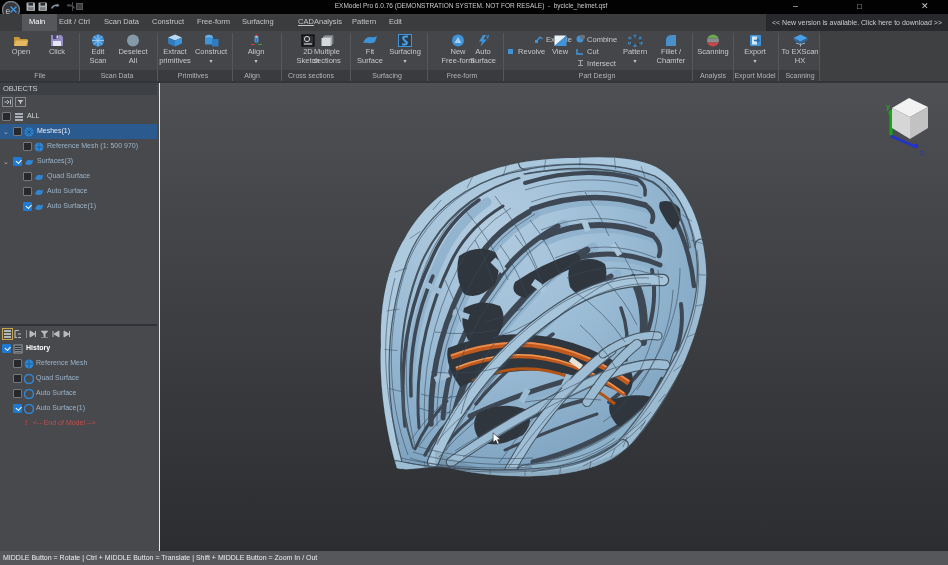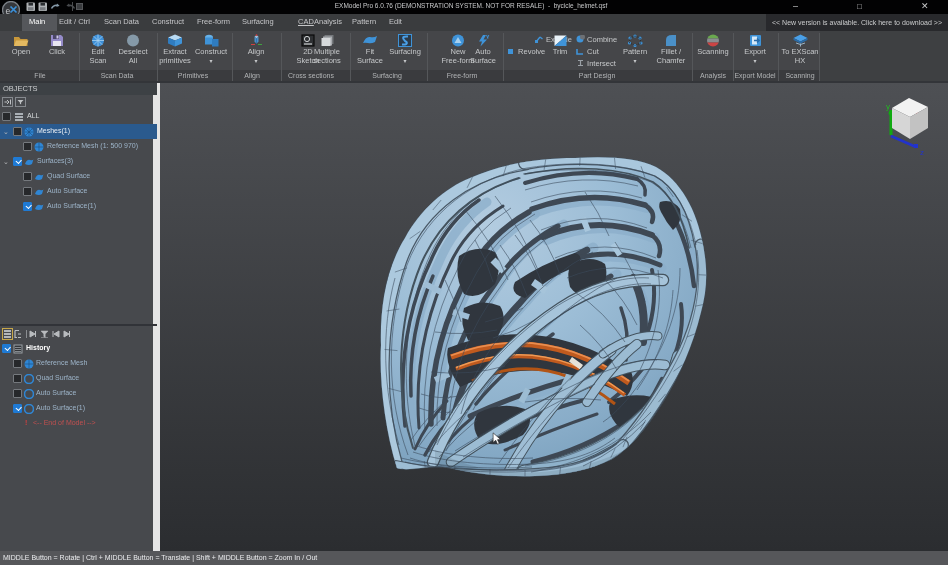--- a/index.html
+++ b/index.html
@@ -24,21 +24,21 @@
 #ribbon-labels { left:0; top:39px; width:820px; height:13px; background:#3a3b3e; }
 .glabel { top:41px; font-size:7px; color:#b2b4b6; white-space:nowrap; transform:translateX(-50%); }
 .rsep { top:2px; width:1px; height:48px; background:#55575a; }
 .rbtn { top:3px; width:44px; text-align:center; transform:translateX(-50%); }
 .rbtn .cap { font-size:7.5px; color:#c6c8ca; line-height:8.5px; white-space:nowrap; }
 .ricon { display:block; margin:0 auto 1px auto; }
 .small-row { font-size:7.5px; color:#c6c8ca; white-space:nowrap; }
 #ribbon-bottom { left:0; top:81px; width:948px; height:2px; background:#333539; }
 
 
-#sidebar { left:0; top:83px; width:160px; height:468px; background:#47494d; border-right:7px solid #e5e5e5; }
+#sidebar { left:0; top:83px; width:160px; height:468px; background:#47494d; border-right:1px solid #e5e5e5; }
 #obj-header { left:0; top:0; width:157px; height:12px; background:#3d4145; color:#ccced0; font-size:7.5px; padding-left:3px; line-height:12px; }
 .tree-row { left:0; width:157px; height:15px; font-size:7px; color:#9db4c9; }
 .tree-row .lbl { position:absolute; top:3px; }
 .cb { position:absolute; top:3px; width:9px; height:9px; background:#26282b; border:1px solid #75797e; border-radius:1px; }
 .cb.checked { background:#1f7ad4; border-color:#1f7ad4; }
 .cb.checked:after { content:""; position:absolute; left:1.5px; top:1px; width:4px; height:2.5px; border-left:1.5px solid #fff; border-bottom:1.5px solid #fff; transform:rotate(-48deg); }
 .exp { position:absolute; top:4px; font-size:7px; color:#b9bbbd; }
 #hist-divider { left:0; top:241px; width:157px; height:2px; background:#313338; }
 
 
@@ -232,21 +232,21 @@
       </svg> Extrude</div>
   <div class="abs small-row" style="left:507px;top:16px;">
     <svg width="9" height="8" style="vertical-align:-1px">
         <rect x="1" y="2" width="5" height="5" fill="#3f93d8"></rect>
       </svg> Revolve</div>
   <div class="abs rbtn" style="left:560px">
     <svg class="ricon" width="15" height="13">
         <path d="M1.5 12 L13.5 1.5 H1.5 Z" fill="#e9f2f8"></path>
         <path d="M13.5 1.5 V12 H1.5 Z" fill="#3f93d8"></path>
       </svg>
-    <div class="cap">Trim</div>
+    <div class="cap">View</div>
   </div>
   <div class="abs small-row" style="left:576px;top:4px;">
     <svg width="9" height="8" style="vertical-align:-1px">
         <circle cx="4" cy="4" r="3.5" fill="#3f93d8"></circle>
         <circle cx="6.5" cy="2" r="2.5" fill="#6d7074"></circle>
       </svg> Combine</div>
   <div class="abs small-row" style="left:576px;top:16px;">
     <svg width="9" height="8" style="vertical-align:-1px">
         <path d="M1 2 v5 h6" stroke="#3f93d8" stroke-width="1.6" fill="none"></path>
       </svg> Cut</div>

